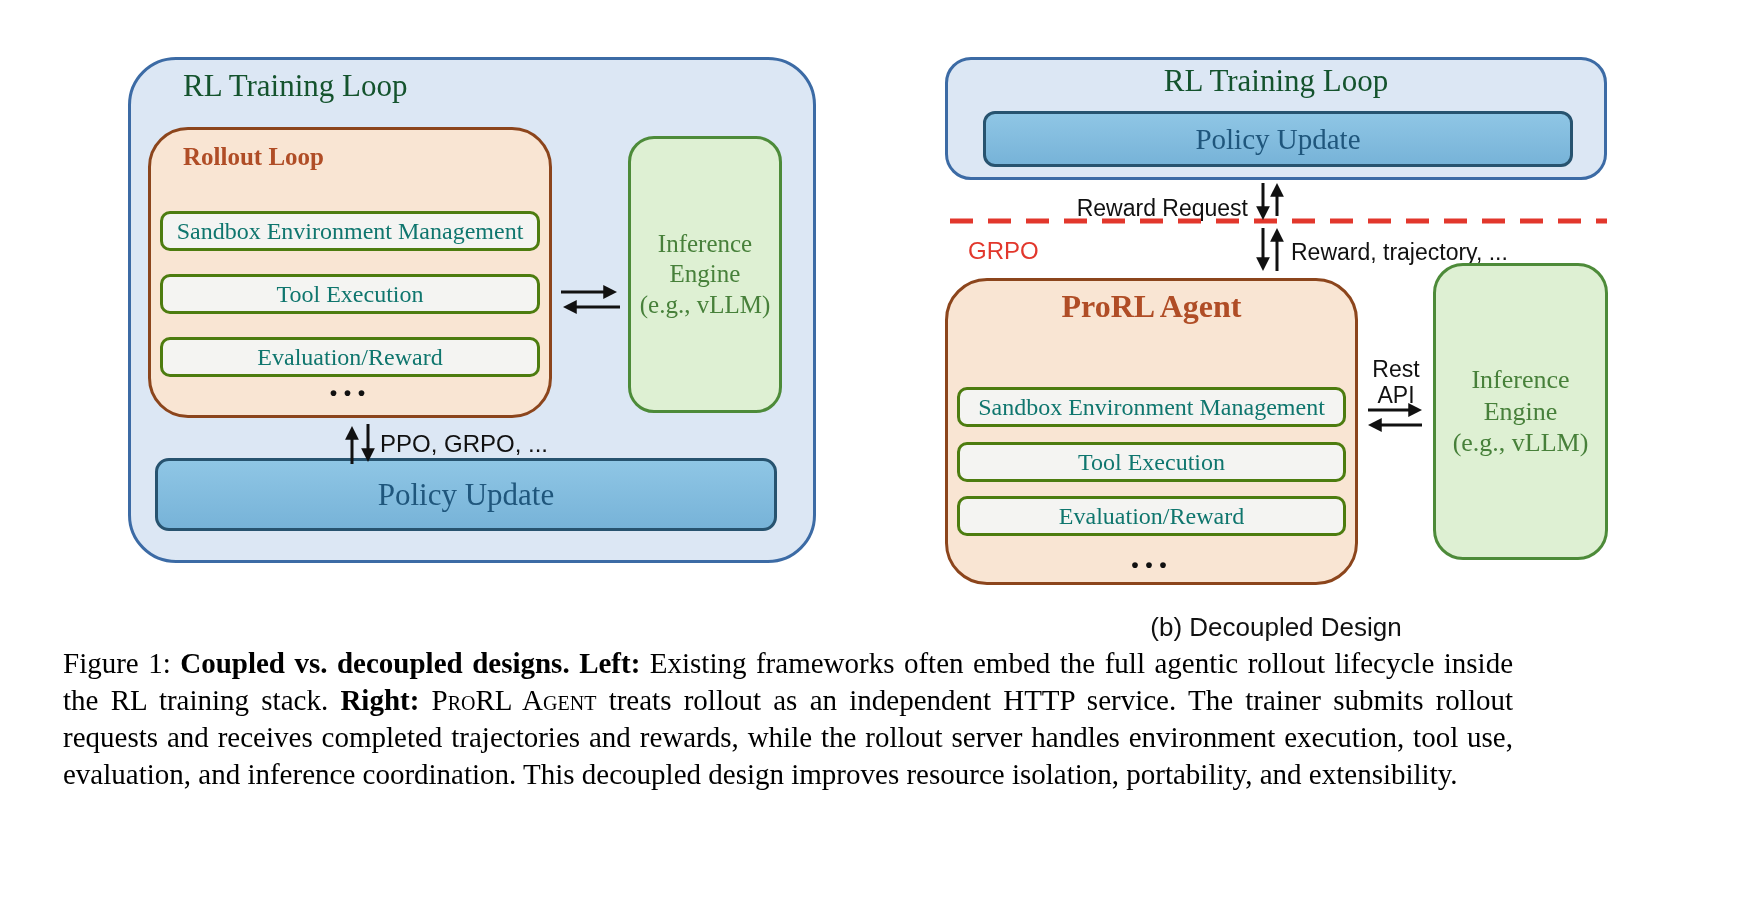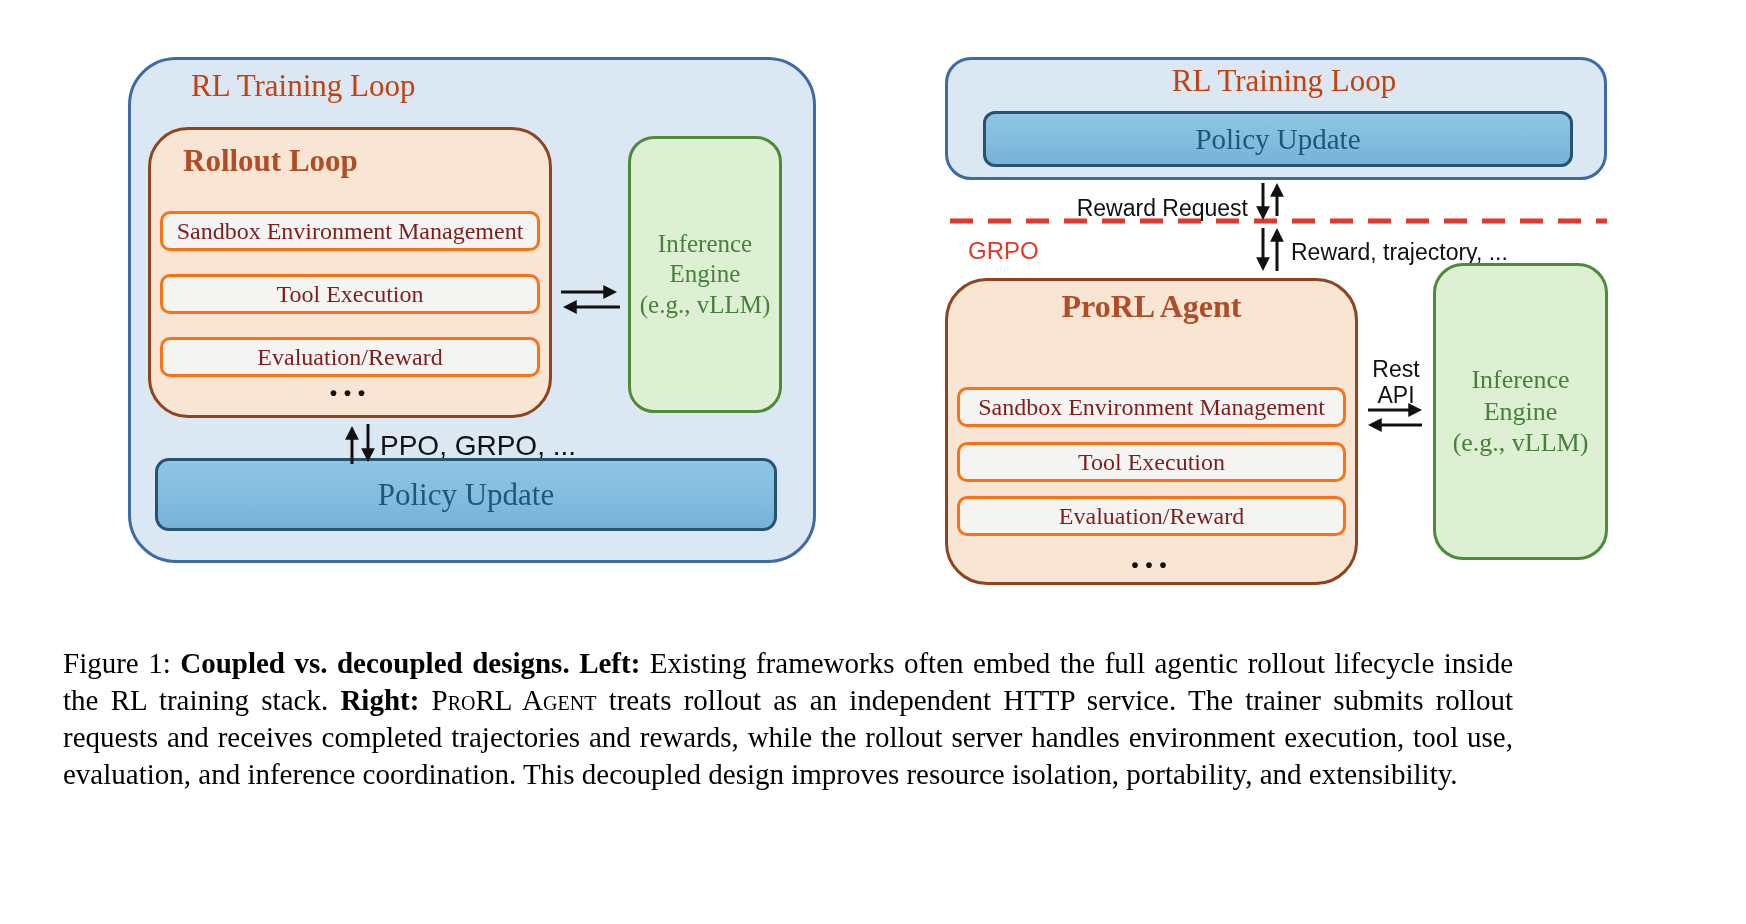--- a/index.html
+++ b/index.html
@@ -1,25 +1,25 @@
 <!DOCTYPE html>
 <html><head>
 <meta charset="utf-8">
 <style>
   html,body{margin:0;padding:0;background:#ffffff;}
   .canvas{position:relative;width:1746px;height:924px;background:#ffffff;overflow:hidden;
           font-family:"Liberation Serif",serif;}
   .abs{position:absolute;}
   
   .blue-panel{background:#dce7f4;border:3px solid #3c6ba5;box-sizing:border-box;}
-  .panel-title{color:#c2410c;font-size:31px;white-space:nowrap;margin-left:8px;}
+  .panel-title{color:#14532d;font-size:31px;white-space:nowrap;}
   .peach-box{background:#f9e5d3;border:3px solid #8c451c;box-sizing:border-box;}
-  .peach-title{color:#b04d26;font-size:31px;font-weight:bold;white-space:nowrap;}
-  .wbox{background:#f4f4f2;border:3px solid #f97316;border-radius:10px;box-sizing:border-box;
-        display:flex;align-items:center;justify-content:center;font-size:24px;color:#7f1d1d;white-space:nowrap;}
+  .peach-title{color:#b04d26;font-size:25px;font-weight:bold;white-space:nowrap;}
+  .wbox{background:#f4f4f2;border:3px solid #4d7c0f;border-radius:10px;box-sizing:border-box;
+        display:flex;align-items:center;justify-content:center;font-size:24px;color:#0f766e;white-space:nowrap;}
   .green-box{background:#def0d3;border:3px solid #4d8b39;box-sizing:border-box;
              display:flex;flex-direction:column;align-items:center;justify-content:center;
              color:#47803a;font-size:25px;line-height:1.22;text-align:center;}
   .policy{background:linear-gradient(#8fc6e5,#77b3d8);border:3px solid #27536f;box-sizing:border-box;
           display:flex;align-items:center;justify-content:center;color:#1f567c;}
   .dots{font-weight:bold;font-size:36px;letter-spacing:5px;line-height:1;color:#111;text-align:center;}
   .sans{font-family:"Liberation Sans",sans-serif;}
   .black-label{color:#111;font-size:23px;white-space:nowrap;}
   .red{color:#e2372c;}
   .subcap{font-size:26px;color:#111;text-align:center;}
@@ -44,21 +44,21 @@
   <div class="abs wbox" style="left:160px;top:274px;width:380px;height:40px;">Tool Execution</div>
   <div class="abs wbox" style="left:160px;top:337px;width:380px;height:40px;">Evaluation/Reward</div>
   <div class="abs dots" style="left:148px;top:366px;width:404px;">...</div>
 
   <div class="abs green-box" style="left:628px;top:136px;width:154px;height:277px;border-radius:26px;">
     <span>Inference</span>
     <span>Engine</span>
     <span>(e.g., vLLM)</span>
   </div>
 
-  <div class="abs sans black-label" style="left:380px;top:430px;font-size:28px;">PPO, GRPO, ...</div>
+  <div class="abs sans black-label" style="left:380px;top:430px;font-size:24px;">PPO, GRPO, ...</div>
 
   <div class="abs policy" style="left:155px;top:458px;width:622px;height:73px;border-radius:14px;font-size:31px;">
     <span>Policy Update</span>
   </div>
 
 
   <div class="abs blue-panel" style="left:945px;top:57px;width:662px;height:123px;border-radius:26px;"></div>
   <div class="abs panel-title" style="left:945px;top:63px;width:662px;text-align:center;">RL Training Loop</div>
   <div class="abs policy" style="left:983px;top:111px;width:590px;height:56px;border-radius:12px;font-size:29px;">
     <span>Policy Update</span>
@@ -78,20 +78,21 @@
 
   <div class="abs sans black-label" style="left:1358px;top:356px;width:76px;text-align:center;">Rest</div>
   <div class="abs sans black-label" style="left:1358px;top:382px;width:76px;text-align:center;">API</div>
 
   <div class="abs green-box" style="left:1433px;top:263px;width:175px;height:297px;border-radius:30px;font-size:26px;">
     <span>Inference</span>
     <span>Engine</span>
     <span>(e.g., vLLM)</span>
   </div>
 
+  <div class="abs sans subcap" style="left:945px;top:612px;width:662px;">(b) Decoupled Design</div>
 
   <svg id="arrow-layer" width="1746" height="924">
     <defs>
       <marker id="ah" viewBox="0 0 10 10" refX="2" refY="5" markerWidth="4.6" markerHeight="4.6" orient="auto">
         <path d="M0,0 L10,5 L0,10 z" fill="#111"></path>
       </marker>
     </defs>
 
     <g stroke="#111" stroke-width="3">
       <line x1="561" y1="292" x2="606" y2="292" marker-end="url(#ah)"></line>

